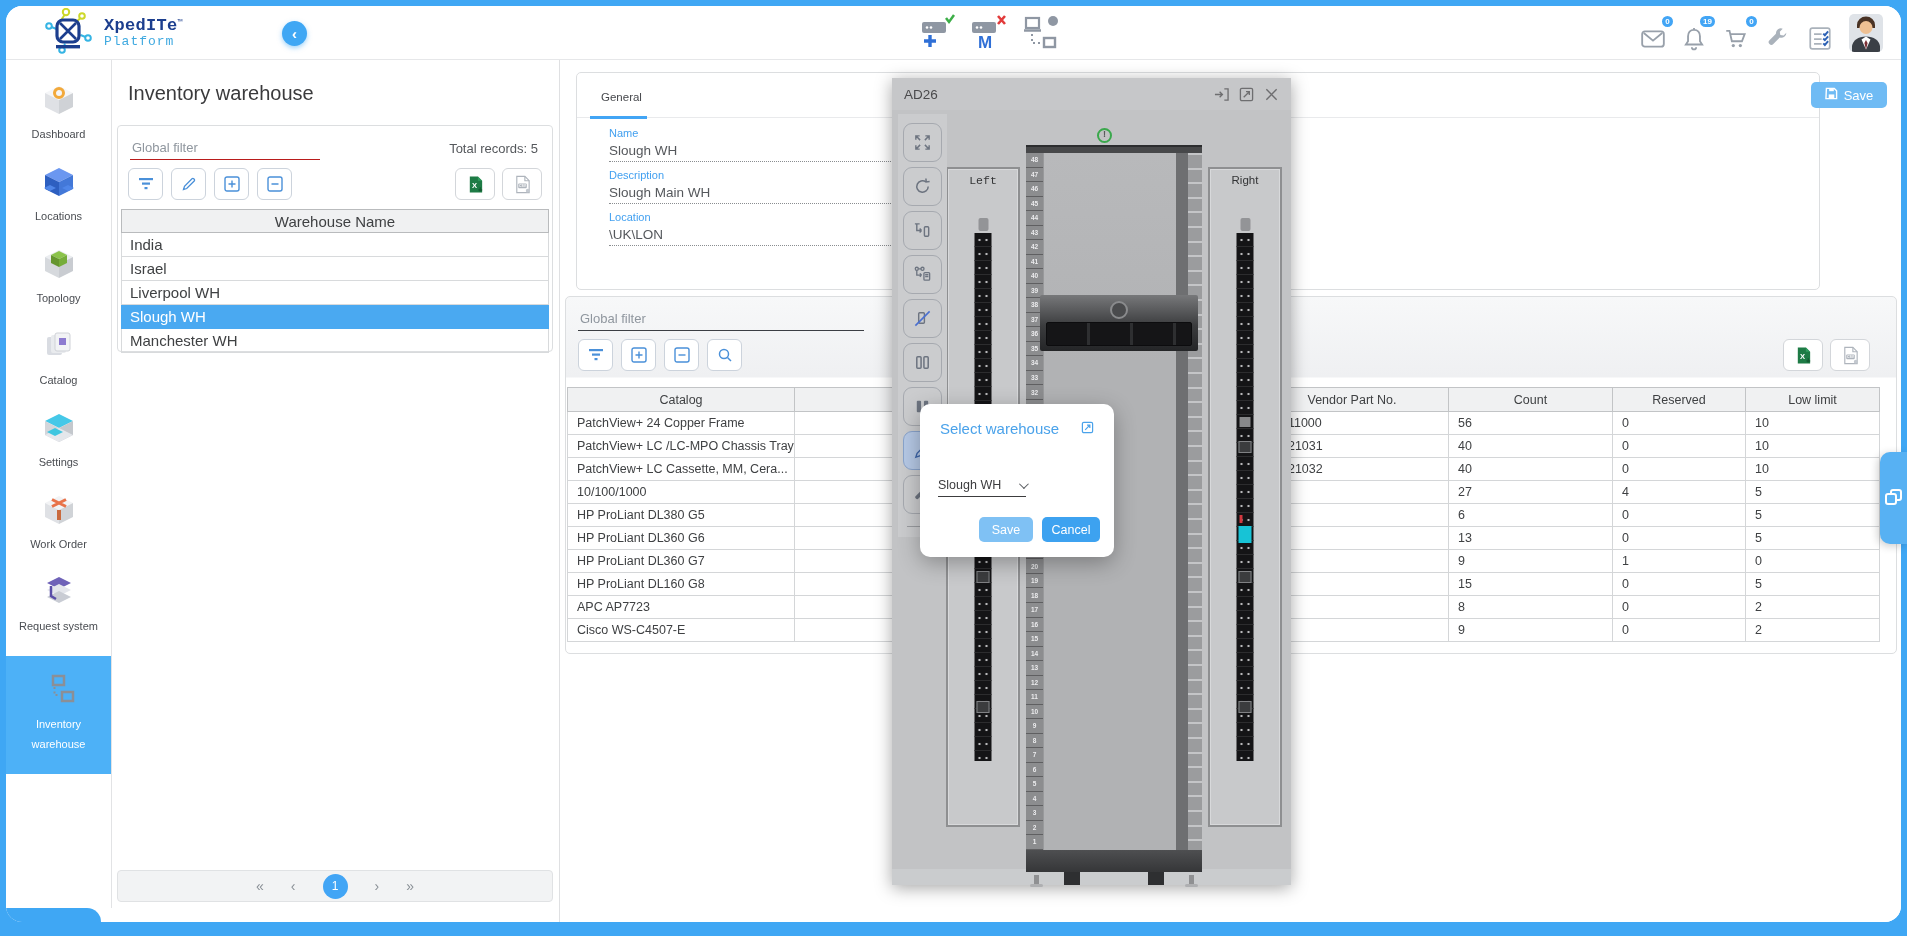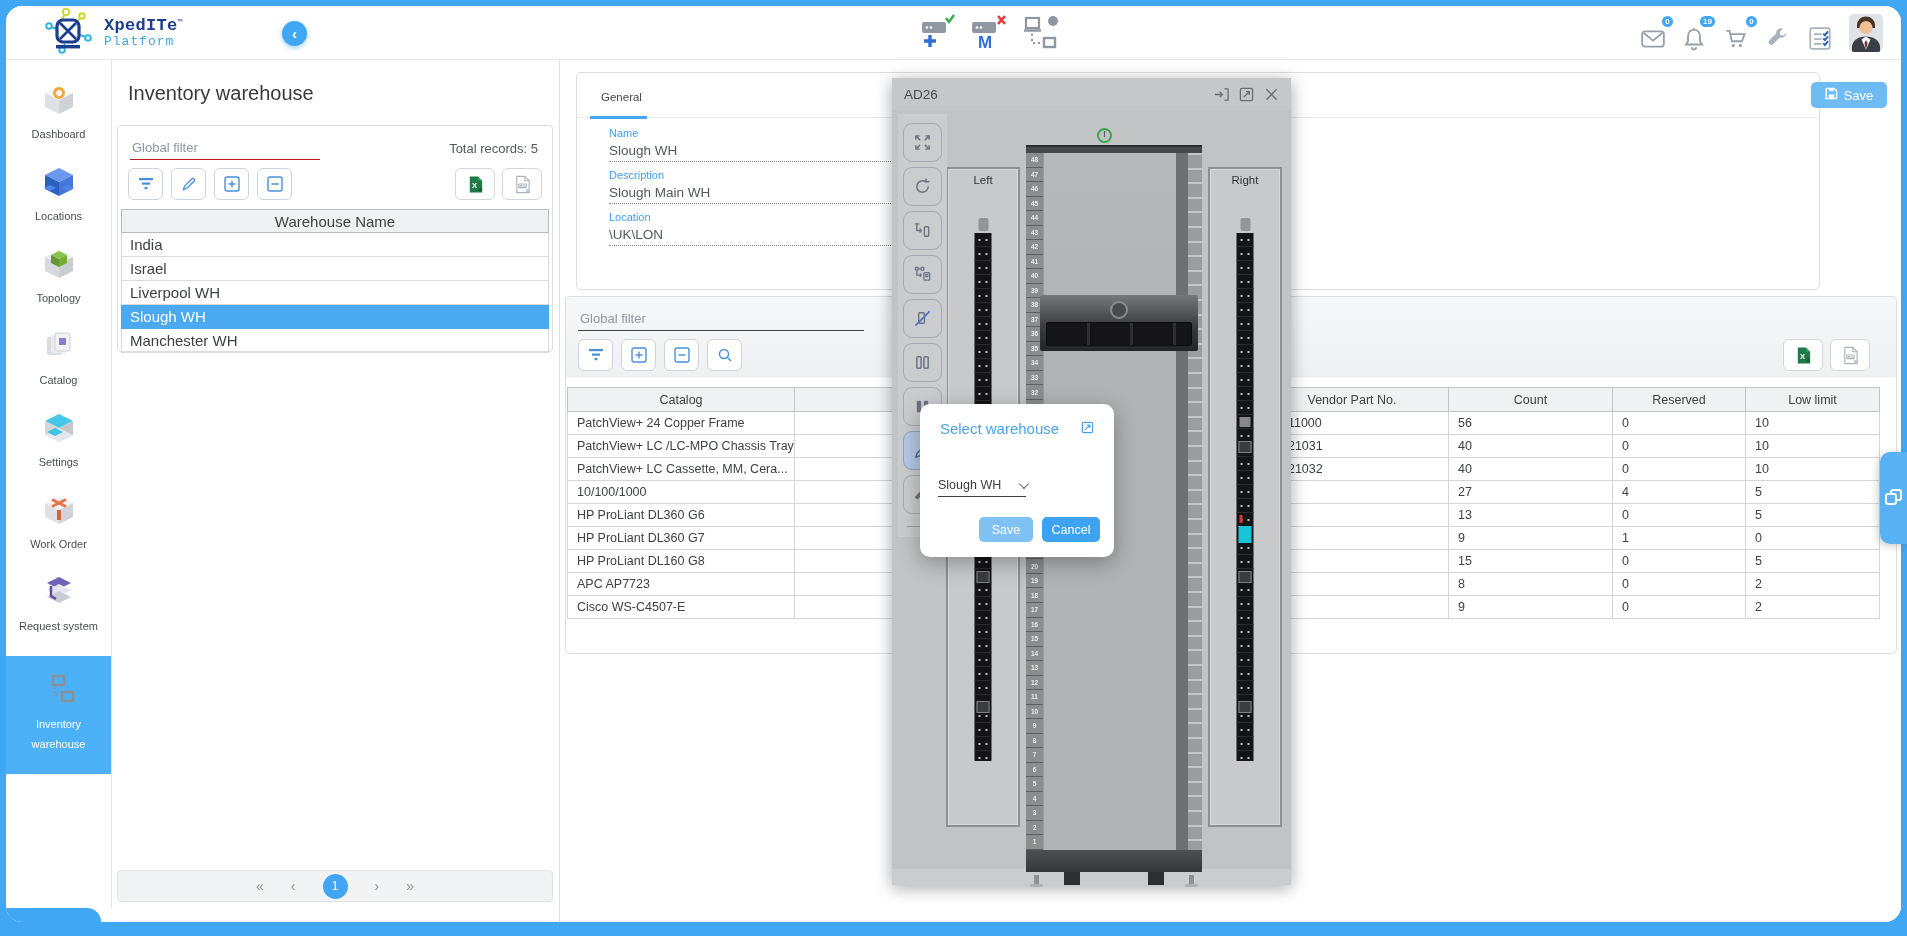--- a/index.html
+++ b/index.html
@@ -80,21 +80,21 @@
   .rw-icons { margin-left:auto; display:flex; gap:10px; align-items:center; }
   .rw-icons span { cursor:pointer; display:flex; }
   .rw-body { position:absolute; left:0; top:32px; right:0; bottom:0; background:#c2c3c5; }
   .floor { position:absolute; left:0; bottom:0; right:0; height:16px; background:#caccce; }
   .rw-toolbar { position:absolute; left:6px; top:4px; width:49px; padding:4px 0 10px; background:#cbccce; z-index:3; }
   .rt-btn { width:39px; height:39px; margin:5px auto; border:1px solid rgba(110,118,130,.4); border-radius:9px; display:flex; align-items:center; justify-content:center; cursor:pointer; }
   .rt-btn.active { background:#b6c9e6; border-color:#8aa4cc; }
   .rt-div { width:32px; margin:12px auto 0; border-top:1px solid #9a9ca0; }
 
   .side-panel { position:absolute; top:57px; width:74px; height:660px; background:#c8c9cb; border:2px solid #8e8f91; box-shadow:inset 0 0 0 1px #d8d9db; }
-  .side-panel.left { left:54px; } .side-panel.right { left:316px; }
+  .side-panel.left { left:54px;font-family:Liberation Mono, monospace; } .side-panel.right { left:316px; }
   .sp-label { text-align:center; margin-top:5px; font-size:11.5px; color:#333436; }
   .pdu { position:absolute; left:50%; transform:translateX(-50%); top:64px; width:17px; height:528px; background:#141416;
          background-image:radial-gradient(circle at 5px 7px,#b9b9bb 1.1px,transparent 1.6px), radial-gradient(circle at 12px 7px,#b9b9bb 1.1px,transparent 1.6px),
          repeating-linear-gradient(to bottom, transparent 0 13px, #2c2c2e 13px 14px); background-size:17px 14px,17px 14px,17px 14px; }
   .pdu::before { content:""; position:absolute; top:-15px; left:50%; transform:translateX(-50%); width:10px; height:13px; background:#939497; border-radius:2px; }
   .c19 { position:absolute; left:2px; right:2px; height:12px; background:#3b3c3e; border:1px solid #808184; }
   .joint { position:absolute; left:3px; width:11px; height:10px; top:184px; background:#87888a; }
   .cyan { position:absolute; left:2px; right:2px; height:17px; top:293px; background:#17c3d6; }
   .redmark { position:absolute; left:3px; width:3px; height:8px; top:282px; background:#d2383f; }
 
@@ -527,20 +527,28 @@
                 <td>40</td>
                 <td>0</td>
                 <td>10</td>
               </tr>
               <tr>
                 <td>10/100/1000</td>
                 <td></td>
                 <td></td>
                 <td>27</td>
                 <td>4</td>
+                <td>5</td>
+              </tr>
+              <tr>
+                <td>HP ProLiant DL380 G5</td>
+                <td></td>
+                <td></td>
+                <td>6</td>
+                <td>0</td>
                 <td>5</td>
               </tr>
               <tr>
                 <td>HP ProLiant DL360 G6</td>
                 <td></td>
                 <td></td>
                 <td>13</td>
                 <td>0</td>
                 <td>5</td>
               </tr>

